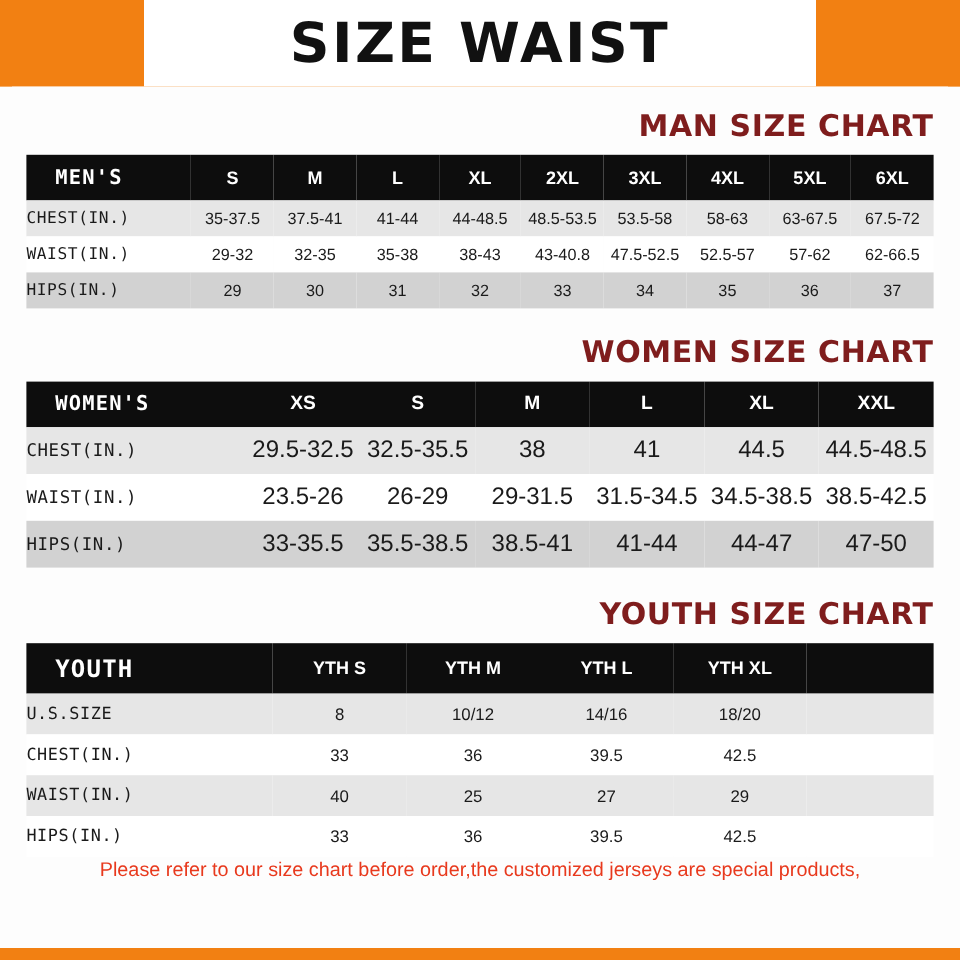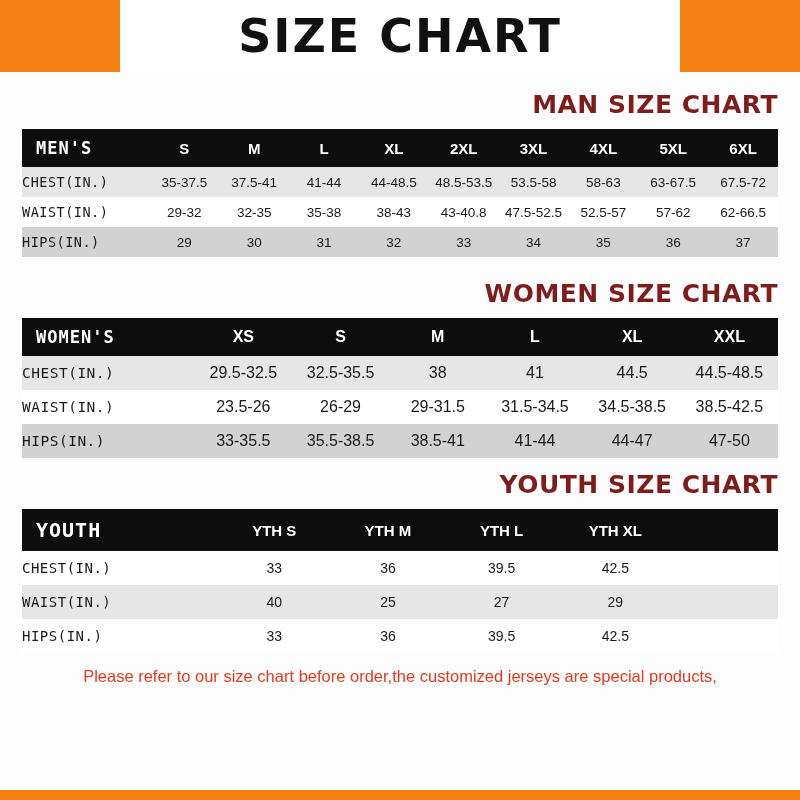--- a/index.html
+++ b/index.html
@@ -53,21 +53,21 @@
   .section-title {
     text-align: right;
     font-family: "DejaVu Sans", sans-serif;
     font-weight: bold;
     font-size: 25px;
     color: #7f1d1d;
     letter-spacing: 0.5px;
   }
   .men-title { margin: 18px 0 10px; }
   .women-title { margin: 22px 0 10px; }
-  .youth-title { margin: 12px 0 10px; }
+  .youth-title { margin: 24px 0 10px; }
 
   table.chart {
     width: 100%;
     border-collapse: collapse;
     table-layout: fixed;
   }
   table.chart th, table.chart td {
     text-align: center;
     font-family: "Liberation Sans", sans-serif;
     color: #1a1a1a;
@@ -80,21 +80,21 @@
     color: #ffffff;
     font-size: 14px;
     font-weight: bold;
     padding: 9px 0;
   }
   table.chart thead th.rowhead {
     font-family: "DejaVu Sans Mono", monospace;
     font-size: 17px;
     letter-spacing: 1px;
     text-align: left;
-    padding-left: 14px;
+    padding-left: 24px;
     font-weight: bold;
   }
   table.chart thead th.sz {
     font-size: 15px;
   }
   
   table.chart tbody td {
     font-size: 13.5px;
     padding: 7px 0;
   }
@@ -103,32 +103,32 @@
     font-size: 13.5px;
     letter-spacing: 0.5px;
     text-align: left;
   }
   tr.band-light { background: #e6e6e6; }
   tr.band-white { background: #ffffff; }
   tr.band-mid { background: #d2d2d2; }
 
   
   .women table.chart thead th.rowhead { font-size: 17px; }
-  .women table.chart tbody td { font-size: 16px; padding: 8px 0; }
+  .women table.chart tbody td { font-size: 20px; padding: 8px 0; }
   .women table.chart tbody td.rowhead { font-size: 14.5px; }
   .women table.chart thead th.sz { font-size: 16px; }
 
   .youth table.chart thead th.rowhead { font-size: 20px; }
   .youth table.chart thead th.sz { font-size: 15px; }
   .youth table.chart tbody td { font-size: 14px; padding: 9px 0; }
   .youth table.chart tbody td.rowhead { font-size: 14px; }
 
   
   .note {
-    margin-top: 12px;
+    margin-top: 0;
     padding: 0 20px;
     text-align: center;
     color: #e8391d;
     font-family: "Liberation Sans", sans-serif;
     font-size: 16.5px;
     line-height: 1.45;
   }
   .note div { white-space: nowrap; }
   .bottom-bar {
     position: absolute;
@@ -149,21 +149,21 @@
   .side-bar-right { right: 0; }
 </style>
 </head>
 <body>
 
 <div class="page">
 
   <div class="banner">
     <div class="side-bar-left"></div>
     <div class="banner-inner">
-      <div class="banner-title">SIZE CHART</div>
+      <div class="banner-title">SIZE WAIST</div>
     </div>
     <div class="side-bar-right"></div>
   </div>
 
   <div class="section men">
     <div class="section-title men-title">MAN SIZE CHART</div>
     <table class="chart">
       <thead>
         <tr>
           <th class="rowhead" style="width:15%">MEN'S</th>
@@ -272,20 +272,28 @@
         <tr>
           <th class="rowhead" style="width:24%">YOUTH</th>
           <th class="sz">YTH S</th>
           <th class="sz">YTH M</th>
           <th class="sz">YTH L</th>
           <th class="sz">YTH XL</th>
           <th class="sz" style="width:14%"></th>
         </tr>
       </thead>
       <tbody>
+        <tr class="band-light">
+          <td class="rowhead">U.S.SIZE</td>
+          <td>8</td>
+          <td>10/12</td>
+          <td>14/16</td>
+          <td>18/20</td>
+          <td></td>
+        </tr>
         <tr class="band-white">
           <td class="rowhead">CHEST(IN.)</td>
           <td>33</td>
           <td>36</td>
           <td>39.5</td>
           <td>42.5</td>
           <td></td>
         </tr>
         <tr class="band-light">
           <td class="rowhead">WAIST(IN.)</td>

